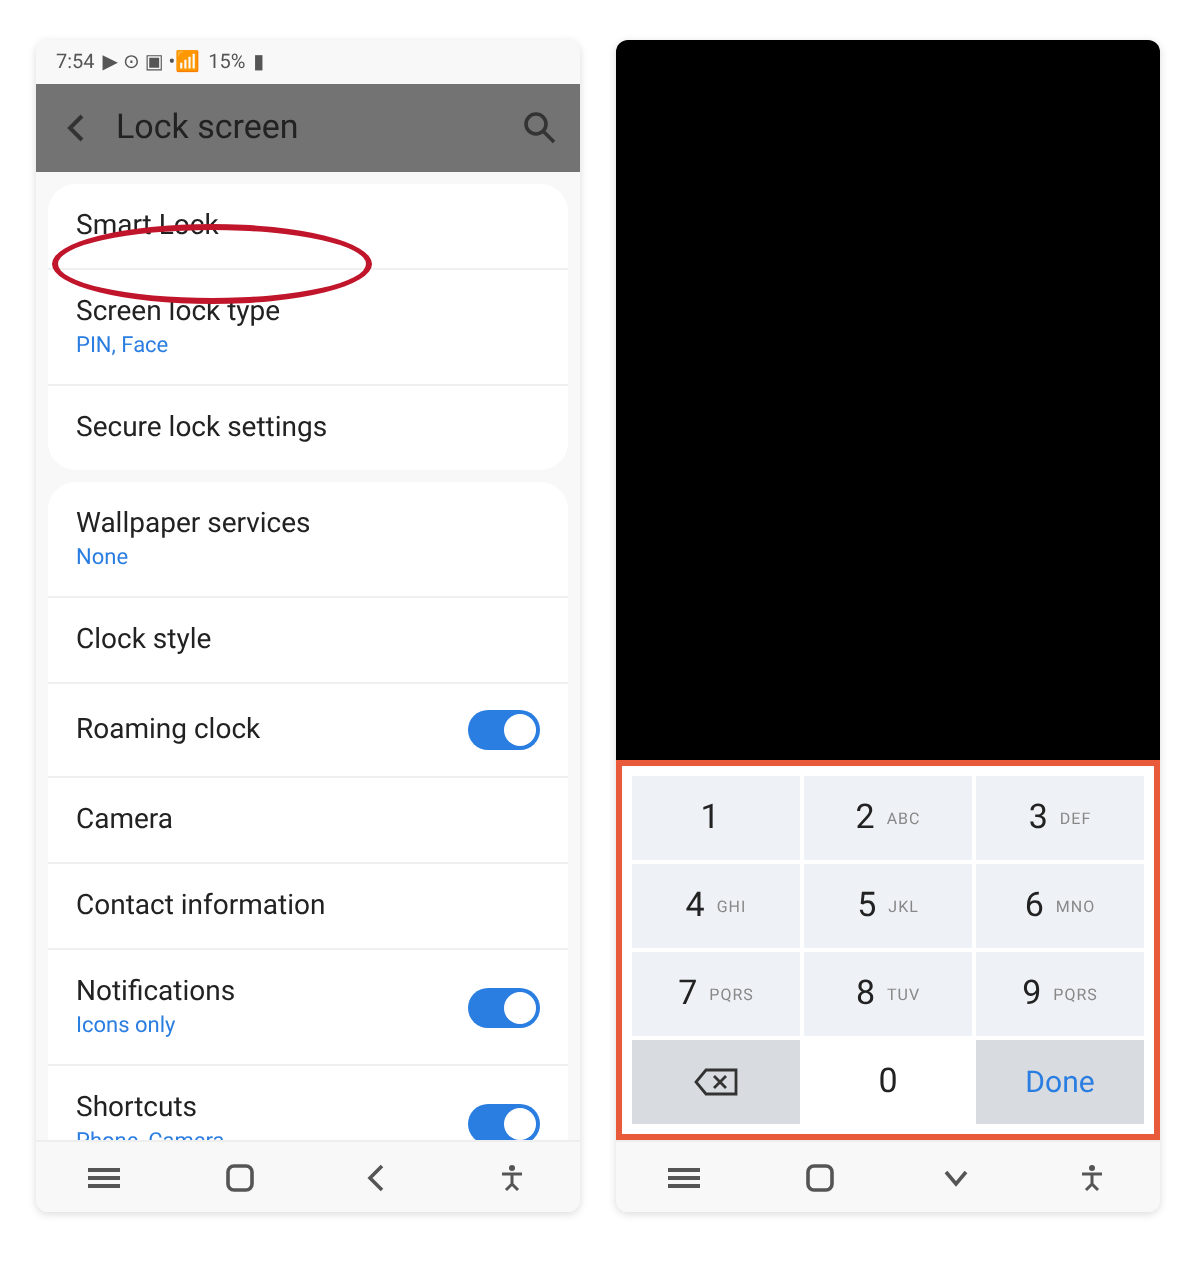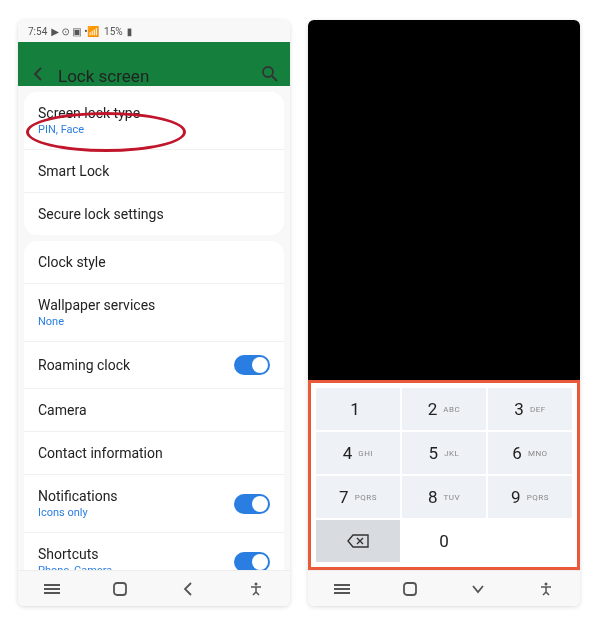--- a/index.html
+++ b/index.html
@@ -33,24 +33,24 @@
     padding: 0 10px;
     font-size: 10px;
     color: #555;
     background: #f8f8f8;
   }
   .status-left, .status-right { display: flex; gap: 4px; align-items: center; }
 
   .header {
     height: 44px;
     display: flex;
-    align-items: flex-end;
+    align-items: center;
     padding: 0 8px;
     gap: 8px;
-    background: #15803d;
+    background: #737373;
   }
   .back-btn {
     width: 24px; height: 24px;
     display: flex; align-items: center; justify-content: center;
     font-size: 18px;
     color: #333;
   }
   .header-title { font-size: 17px; color: #222; flex: 1; font-weight: 400; }
   .search-btn { width: 24px; height: 24px; display: flex; align-items: center; justify-content: center; }
 
@@ -181,46 +181,46 @@
         <circle cx="7" cy="7" r="5" stroke="#333" stroke-width="1.8" fill="none"></circle>
         <line x1="11" y1="11" x2="16" y2="16" stroke="#333" stroke-width="1.8"></line>
       </svg>
     </div>
   </div>
 
   <div class="settings-body">
     <div class="section">
       <div class="row">
         <div class="row-labels">
+          <span class="row-title">Smart Lock</span>
+        </div>
+      </div>
+      <div class="row">
+        <div class="row-labels">
           <span class="row-title">Screen lock type</span>
           <span class="row-sub">PIN, Face</span>
         </div>
       </div>
       <div class="row">
         <div class="row-labels">
-          <span class="row-title">Smart Lock</span>
-        </div>
-      </div>
-      <div class="row">
-        <div class="row-labels">
           <span class="row-title">Secure lock settings</span>
         </div>
       </div>
     </div>
 
     <div class="section">
-      <div class="row">
-        <div class="row-labels">
-          <span class="row-title">Clock style</span>
-        </div>
-      </div>
       <div class="row">
         <div class="row-labels">
           <span class="row-title">Wallpaper services</span>
           <span class="row-sub">None</span>
+        </div>
+      </div>
+      <div class="row">
+        <div class="row-labels">
+          <span class="row-title">Clock style</span>
         </div>
       </div>
       <div class="row">
         <div class="row-labels">
           <span class="row-title">Roaming clock</span>
         </div>
         <div class="toggle"></div>
       </div>
       <div class="row">
         <div class="row-labels">
@@ -324,20 +324,23 @@
 
       <div class="key bg-dark">
         <svg width="22" height="14" viewBox="0 0 22 14">
           <path d="M6 1 L21 1 L21 13 L6 13 L1 7 Z" stroke="#333" stroke-width="1.4" fill="none"></path>
           <path d="M10 4 L16 10 M16 4 L10 10" stroke="#333" stroke-width="1.4"></path>
         </svg>
       </div>
       <div class="key zero">
           <span class="key-num" style="margin:0">0</span>
         </div>
+      <div class="key bg-dark done">
+          <span>Done</span>
+        </div>
     </div>
   </div>
 
   <div class="navbar">
     <div class="nav-btn">
       <svg width="16" height="12">
           <line x1="0" y1="2" x2="16" y2="2" stroke="#555" stroke-width="2"></line>
           <line x1="0" y1="6" x2="16" y2="6" stroke="#555" stroke-width="2"></line>
           <line x1="0" y1="10" x2="16" y2="10" stroke="#555" stroke-width="2"></line>
         </svg>

